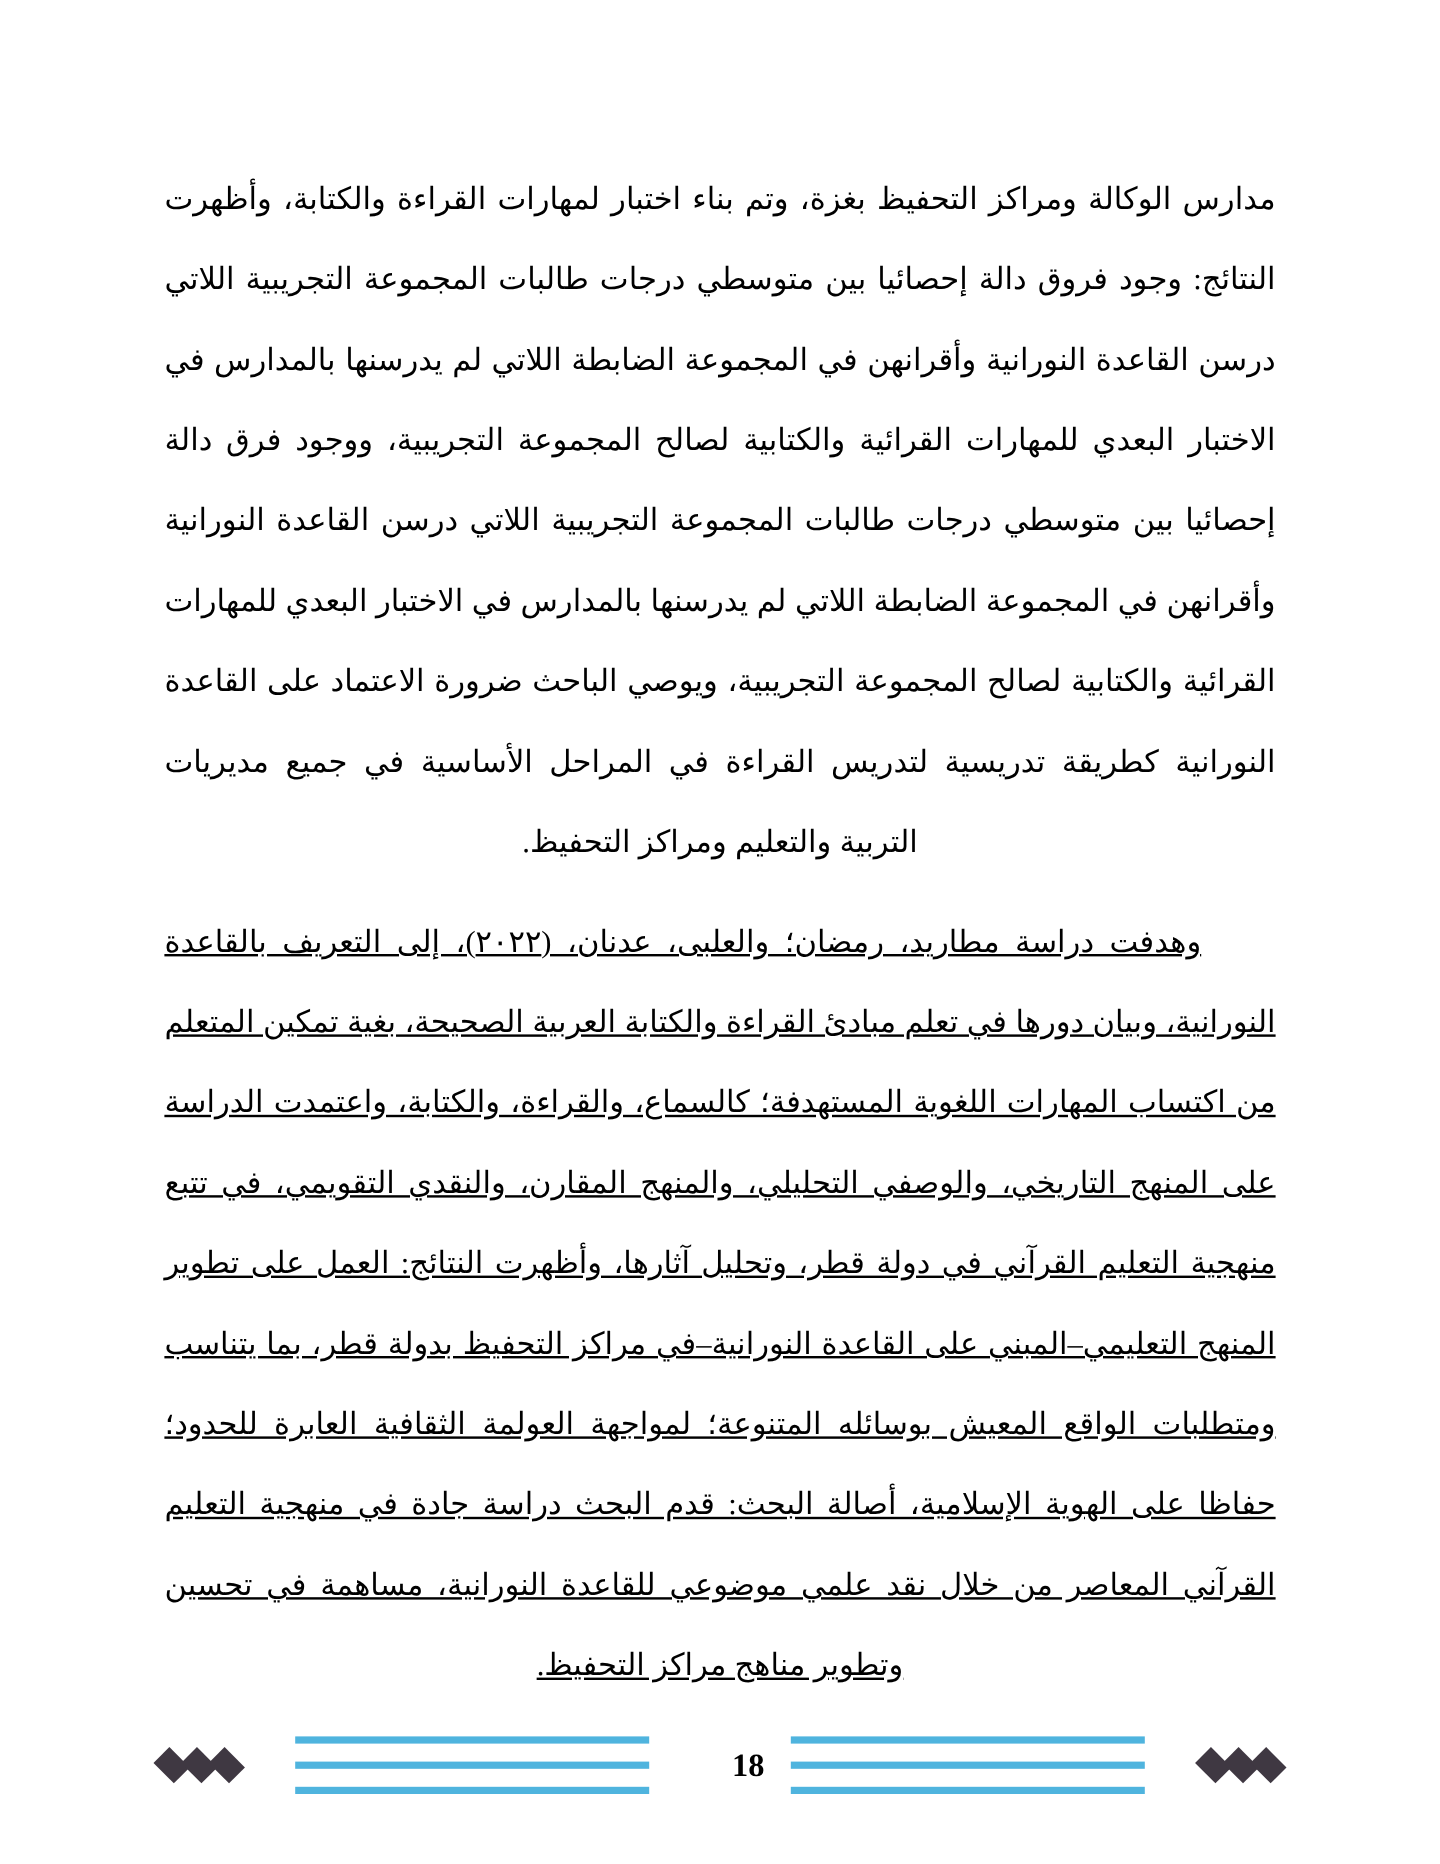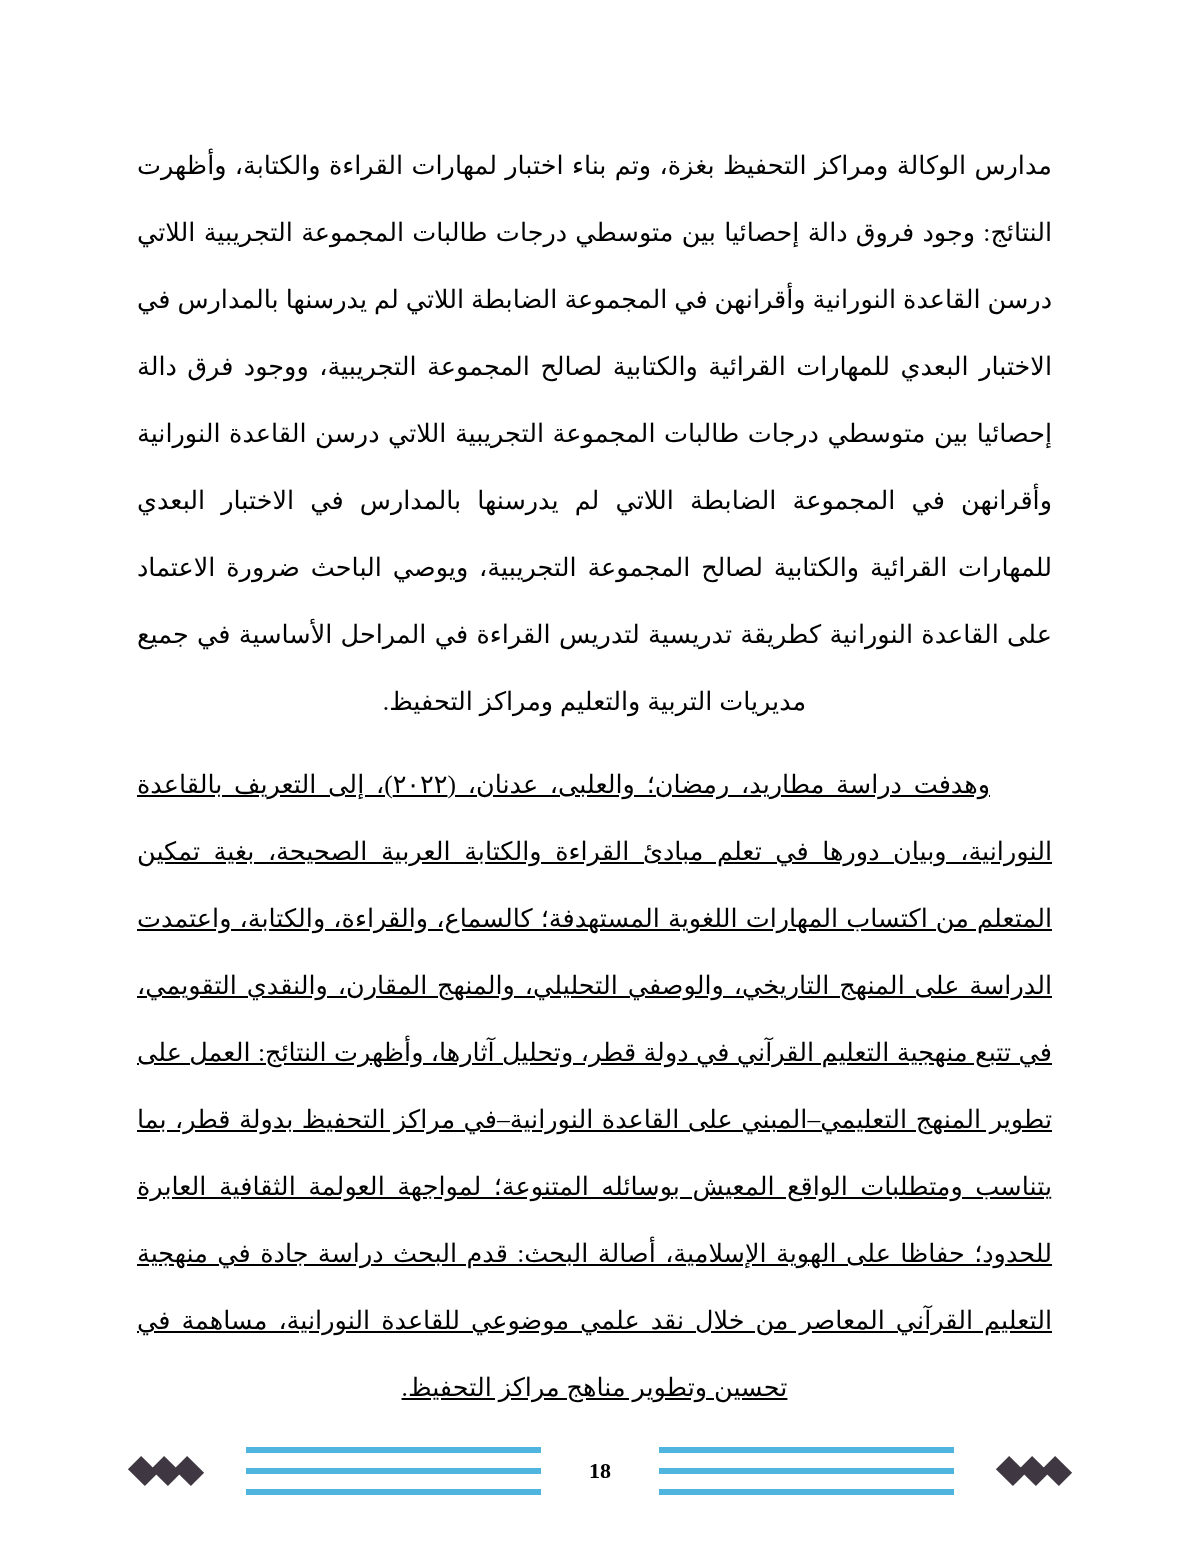--- a/index.html
+++ b/index.html
@@ -14,21 +14,21 @@
     height: 1553px;
     margin: 0 auto;
     background: #ffffff;
     overflow: hidden;
     font-family: "Liberation Serif", "DejaVu Serif", serif;
   }
 
   .content {
     position: absolute;
     top: 132px;
-    right: 148px;
+    right: 137px;
     left: 137px;
     direction: rtl;
   }
 
   .para {
     direction: rtl;
     text-align: justify;
     text-align-last: center;
     font-size: 25.5px;
     line-height: 67px;
@@ -83,23 +83,23 @@
   .rule-line {
     height: 6px;
     background: #4fb4de;
     width: 100%;
   }
 
   .page-number {
     flex: 0 0 auto;
     font-family: "Liberation Serif", "DejaVu Serif", serif;
     font-weight: bold;
-    font-size: 22px;
+    font-size: 27px;
     color: #000000;
-    text-align: center;
+    text-align: right;
     width: 74px;
     line-height: 1;
   }
 
   .gap-a { width: 46px; flex: 0 0 auto; }
   .gap-b { width: 22px; flex: 0 0 auto; }
   .gap-edge-l { width: 138px; flex: 0 0 auto; }
   .gap-edge-r { width: 138px; flex: 0 0 auto; }
 </style>
 </head>

